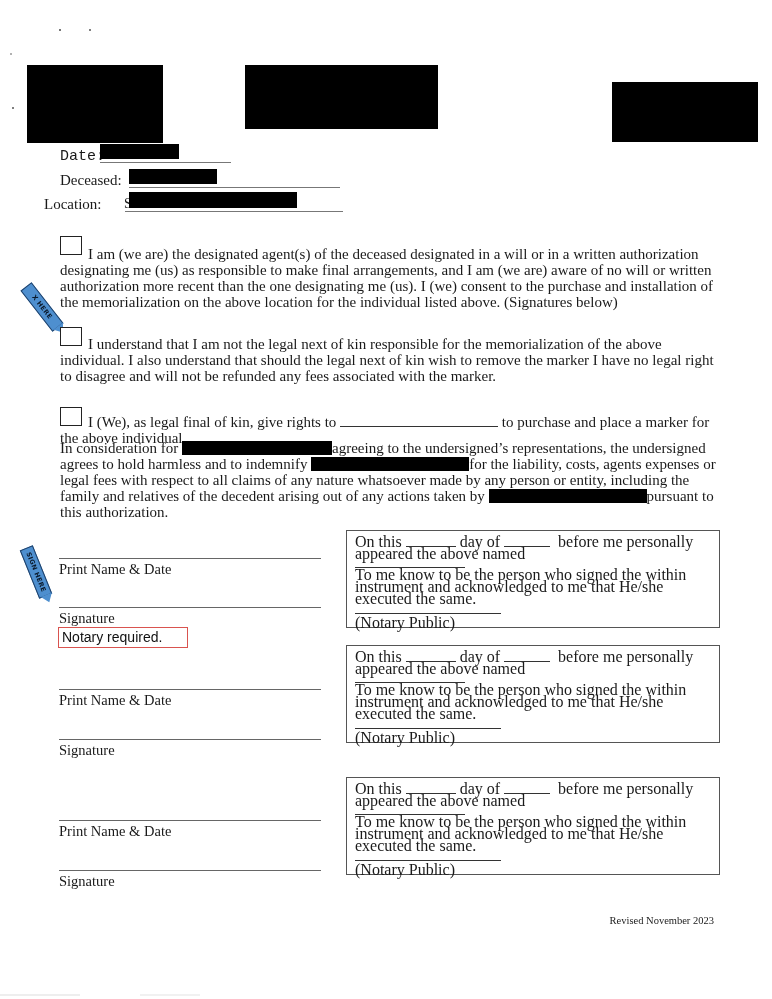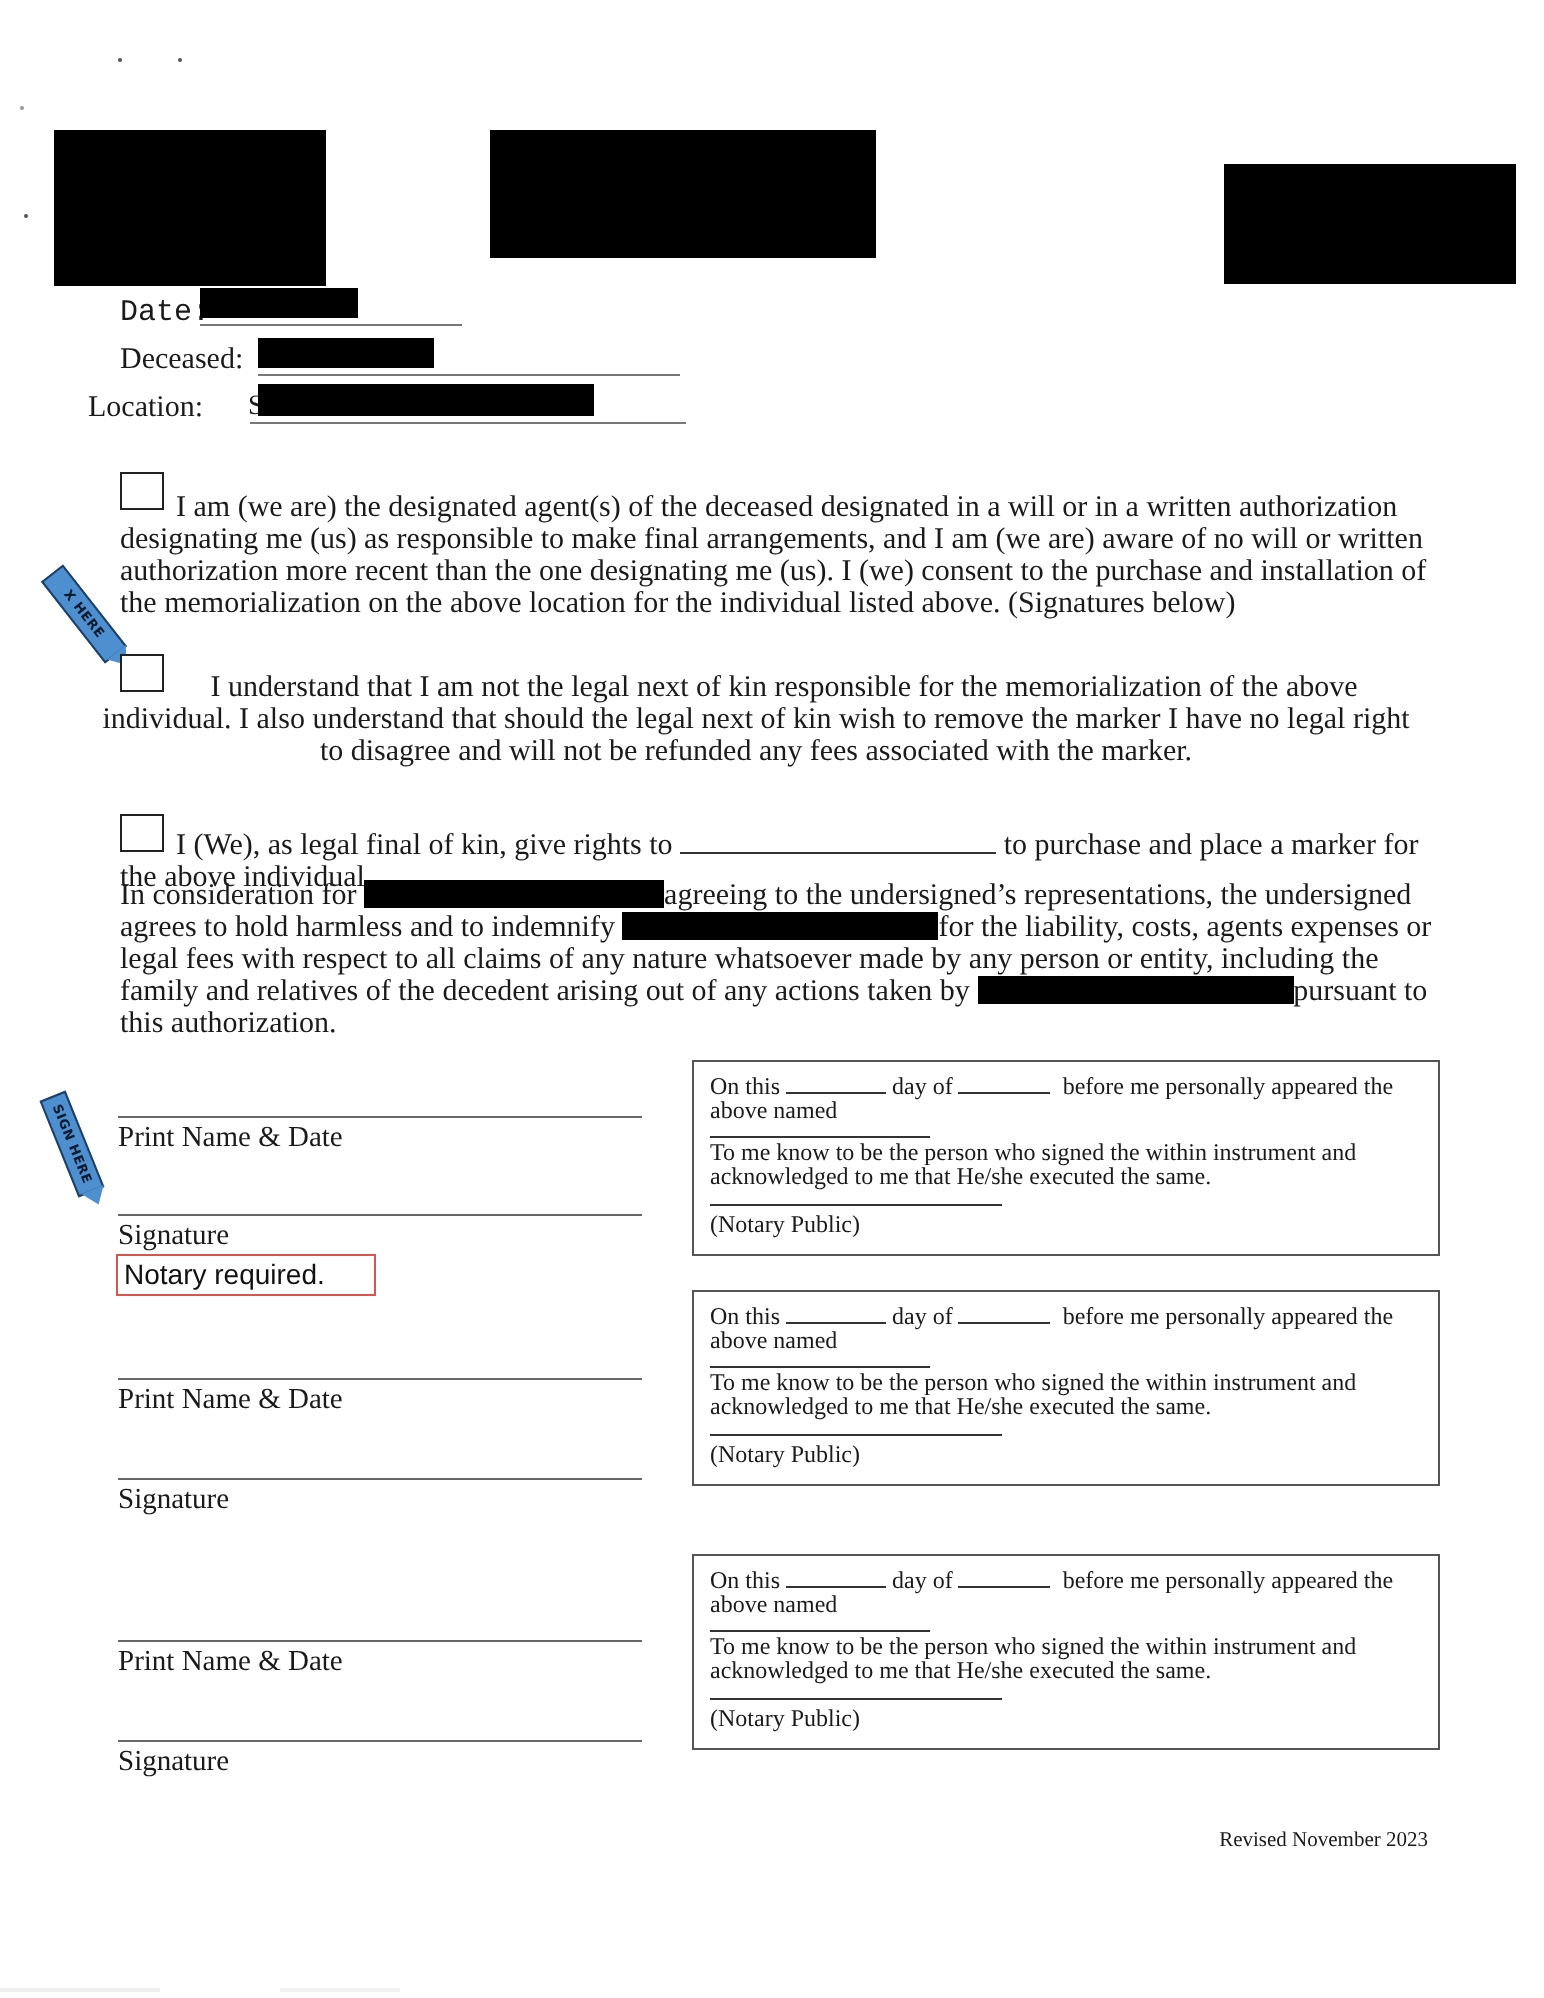--- a/index.html
+++ b/index.html
@@ -11,21 +11,21 @@
   .field-label { position:absolute; font-size:15px; }
   .uline { position:absolute; height:1px; background:#777; }
   .para { position:absolute; font-size:15px; line-height:16px; }
   .para p { margin:0; }
   .cb { position:absolute; width:22px; height:19px; border:1px solid #222; border-bottom:1.5px solid #222; background:#fff; box-sizing:border-box; }
   .blank { display:inline-block; border-bottom:1px solid #333; height:12px; vertical-align:baseline; }
   .inline-redact { display:inline-block; background:#000; height:14px; vertical-align:-2px; }
   .sig-line { position:absolute; height:1px; background:#666; width:262px; left:59px; }
   .sig-label { position:absolute; left:59px; font-size:14.5px; }
   .notary { position:absolute; left:346px; width:374px; border:1.5px solid #555; box-sizing:border-box;
-            font-size:12px; line-height:12px; padding:5px 8px 4px 8px; }
+            font-size:16px; line-height:12px; padding:5px 8px 4px 8px; }
   .notary .row { margin:0; }
   .notary .nb { display:inline-block; border-bottom:1px solid #333; height:10px; }
   .notary .sepline { border-bottom:1px solid #333; width:110px; height:4px; margin:3px 0 1px 0; }
   .notary .sepline2 { border-bottom:1px solid #333; width:146px; height:8px; margin:0 0 3px 0; }
   .tag { position:absolute; width:14px; height:52px; background:#4e8fcf; border:1px solid #1f3f66;
          box-sizing:border-box; }
   .tag .tip { position:absolute; bottom:-8px; left:1px; width:0; height:0;
               border-left:6px solid transparent; border-right:6px solid transparent; border-top:8px solid #4e8fcf; }
   .tag .txt { position:absolute; left:50%; top:50%; transform:translate(-50%,-50%) rotate(90deg);
               font-family:"DejaVu Sans", sans-serif; font-size:6.5px; font-weight:bold; color:#0b1a2c; white-space:nowrap; letter-spacing:0.3px; }
@@ -66,21 +66,21 @@
 <div class="para" style="left:60px;top:246px;width:660px;text-indent:28px;" data-name="designated-agent-statement">
   <p data-name="designated-agent-text">I am (we are) the designated agent(s) of the deceased designated in a will or in a written authorization designating me (us) as responsible to make final arrangements, and I am (we are) aware of no will or written authorization more recent than the one designating me (us).  I (we) consent to the purchase and installation of the memorialization on the above location for the individual listed above. (Signatures below)</p>
 </div>
 
 <div class="tag" style="left:35px;top:281px;transform:rotate(-38deg);" data-name="x-here-tag">
   <span class="txt" data-name="x-here-tag-text">X HERE</span>
   <span class="tip" data-name="tag-tip"></span>
 </div>
 
 <div class="cb" style="left:60px;top:327px;" data-name="not-next-of-kin-checkbox"></div>
-<div class="para" style="left:48px;top:336px;width:660px;text-indent:28px;text-align:center;" data-name="not-next-of-kin-statement">
+<div class="para" style="left:60px;top:336px;width:660px;text-indent:28px;" data-name="not-next-of-kin-statement">
   <p data-name="not-next-of-kin-text">I understand that I am not the legal next of kin responsible for the memorialization of the above individual.  I also understand that should the legal next of kin wish to remove the marker I have no legal right to disagree and will not be refunded any fees associated with the marker.</p>
 </div>
 
 <div class="cb" style="left:60px;top:407px;" data-name="next-of-kin-checkbox"></div>
 <div class="para" style="left:60px;top:414px;width:660px;text-indent:28px;" data-name="next-of-kin-statement">
   <p><span data-name="next-of-kin-text-1">I (We), as legal final of kin, give rights to</span>
   <span class="blank" style="width:158px;" data-name="grantee-blank"></span>
   <span data-name="next-of-kin-text-2">to purchase and place a marker for the above individual.</span></p>
 </div>
 

